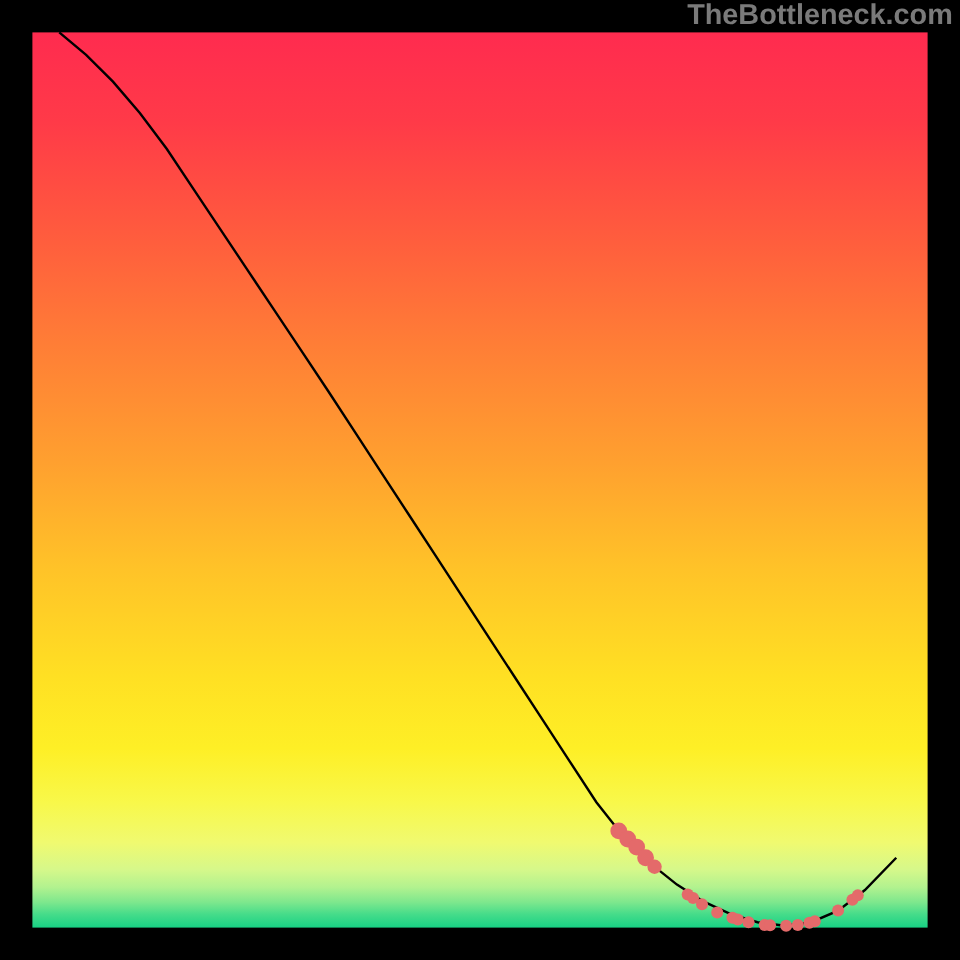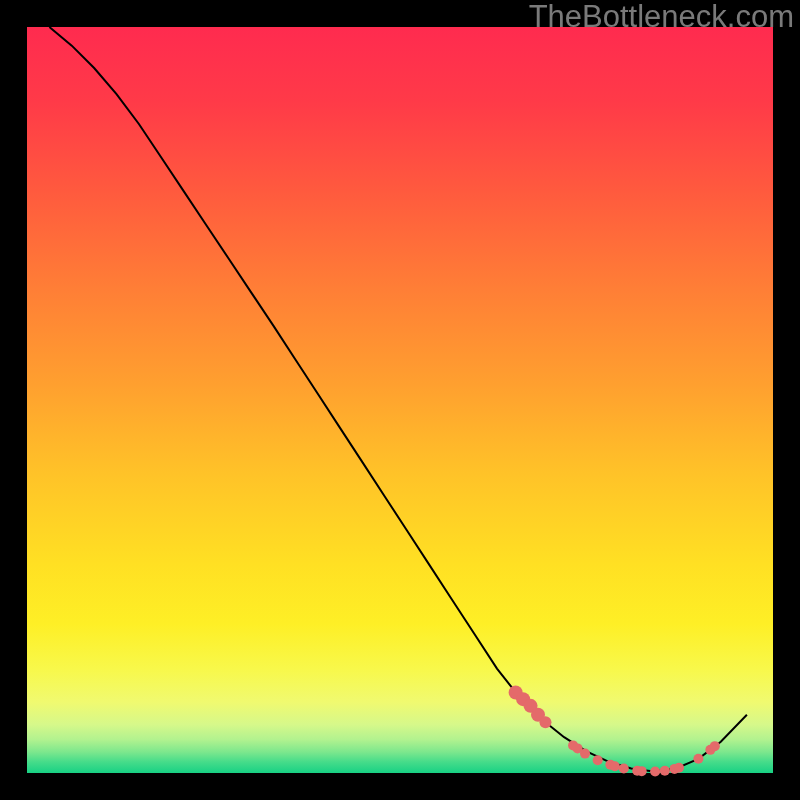--- a/index.html
+++ b/index.html
@@ -14,24 +14,24 @@
   .stage {
     position: relative;
     width: 800px;
     height: 800px;
   }
   .watermark {
     position: absolute;
     top: 1px;
     right: 6px;
     color: #7a7a7a;
-    font-size: 31px;
+    font-size: 24px;
     line-height: 1;
     user-select: none;
-    font-weight: 400;
+    font-weight: 700;
   }
   svg {
     display: block;
   }
 </style>
 </head>
 <body>
 
 <div class="stage">
 

